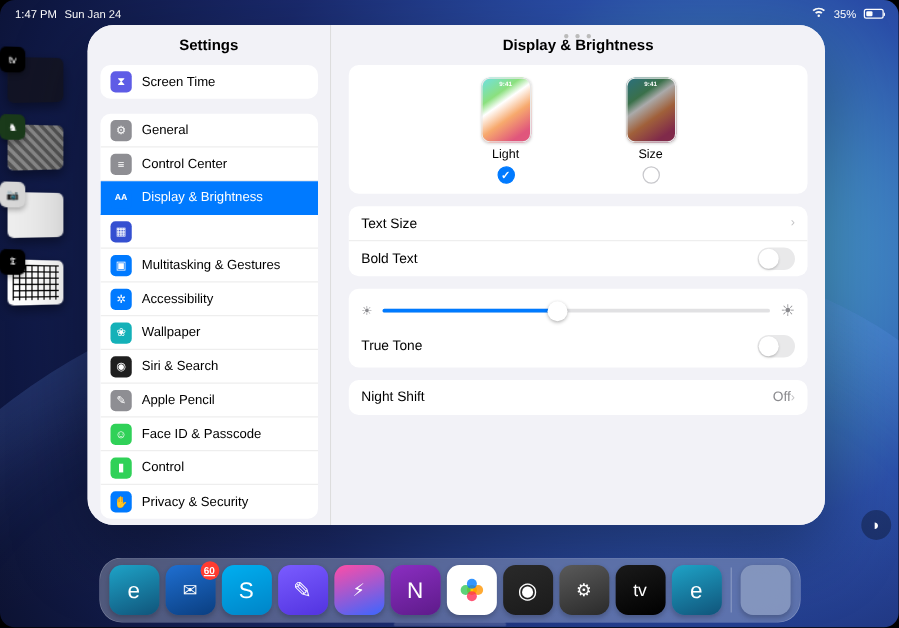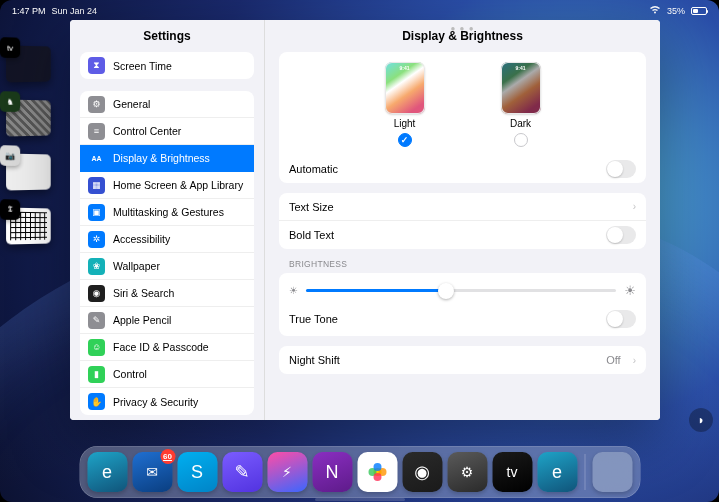--- a/index.html
+++ b/index.html
@@ -22,41 +22,41 @@
 .stage-item.chess { background:linear-gradient(45deg,#555 25%,#888 25%,#888 50%,#555 50%,#555 75%,#888 75%); background-size:8px 8px;}
 .stage-item.cross { background:#fff;}
 .stage-item.cross::before { content:""; position:absolute; inset:4px; background:repeating-linear-gradient(#000 0 0.6px, transparent 0.6px 5px), repeating-linear-gradient(90deg,#000 0 0.6px, transparent 0.6px 5px);}
 .stage-badge { position:absolute; left:-6px; top:-8px; width:20px; height:20px; border-radius:5px; display:flex; align-items:center; justify-content:center; font-size:8px; color:#fff; box-shadow:0 2px 4px rgba(0,0,0,0.3);}
 .stage-badge.atv { background:#000;}
 .stage-badge.chessapp { background:#1a3a1a;}
 .stage-badge.cam { background:#d8d8d8; color:#333;}
 .stage-badge.nyt { background:#000;}
 
 
-.window { position:absolute; left:70px; top:20px; width:590px; height:400px; border-radius:4px; overflow:hidden; display:flex; box-shadow:0 20px 60px rgba(0,0,0,0.4); background:#f2f2f7; }
+.window { position:absolute; left:70px; top:20px; width:590px; height:400px; border-radius:21px; overflow:hidden; display:flex; box-shadow:0 20px 60px rgba(0,0,0,0.4); background:#f2f2f7; }
 .sidebar { width:195px; background:#f2f2f7; display:flex; flex-direction:column; border-right:1px solid #ddd; }
 .sidebar-header { height:32px; display:flex; align-items:center; justify-content:center; }
 .sidebar-title { font-size:12px; font-weight:600; color:#000; }
 .sidebar-scroll { flex:1; overflow-y:auto; padding:0 10px 10px; }
 .group { background:#fff; border-radius:8px; overflow:hidden; margin-bottom:12px; }
 .row { display:flex; align-items:center; height:27px; padding:0 8px; gap:8px; font-size:10.5px; color:#000; border-bottom:0.5px solid #eee; cursor:default;}
 .row:last-child { border-bottom:none;}
 .row.selected { background:#007aff; color:#fff; border-bottom-color:#007aff;}
 .row .icon { width:17px; height:17px; border-radius:4px; display:flex; align-items:center; justify-content:center; font-size:9px; color:#fff; flex:none;}
 
 .content { flex:1; background:#f2f2f7; display:flex; flex-direction:column; position:relative;}
 .grabber { position:absolute; top:4px; left:50%; transform:translateX(-50%); font-size:8px; color:#bbb; letter-spacing:1px;}
 .content-header { height:32px; display:flex; align-items:center; justify-content:center;}
 .content-title { font-size:12px; font-weight:600;}
 .content-scroll { flex:1; overflow-y:auto; padding:0 14px 6px;}
 .section-label { font-size:8.5px; color:#8a8a8e; text-transform:uppercase; letter-spacing:0.3px; margin:8px 0 4px 10px;}
 .panel { background:#fff; border-radius:8px; overflow:hidden; margin-bottom:10px;}
 .prow { display:flex; align-items:center; min-height:28px; padding:0 10px; font-size:11px; color:#000; border-bottom:0.5px solid #eee; justify-content:space-between;}
 .prow:last-child { border-bottom:none;}
-.prow .val { color:#8a8a8e; display:flex; align-items:center; gap:12px;}
+.prow .val { color:#8a8a8e; display:flex; align-items:center; gap:0;}
 .chev { color:#c4c4c6; font-size:10px;}
 
 .appearance-row { display:flex; justify-content:center; gap:76px; padding:10px 0 8px;}
 .app-opt { display:flex; flex-direction:column; align-items:center; gap:4px; font-size:10px;}
 .thumb { width:40px; height:52px; border-radius:7px; position:relative; overflow:hidden; box-shadow:0 1px 2px rgba(0,0,0,0.15), inset 0 0 0 1px #e8e8e8;}
 .thumb.light { background:linear-gradient(145deg,#6ee0e7 0%,#8be07e 28%,#fff 40%,#f7a96d 60%,#e0567c 85%); }
 .thumb.dark { background:linear-gradient(145deg,#2a7080 0%,#3a704a 28%,#aaa 40%,#a0603a 60%,#802a4a 85%); }
 .thumb .time { position:absolute; top:3px; left:50%; transform:translateX(-50%); font-size:5px; color:#fff; font-weight:600;}
 .radio { width:14px; height:14px; border-radius:50%; border:1px solid #c8c8cc; display:flex; align-items:center; justify-content:center;}
 .radio.on { background:#007aff; border-color:#007aff;}
@@ -149,21 +149,20 @@
           <div class="row">
             <span class="icon" style="background: rgb(142, 142, 147);">≡</span>
             <span>Control Center</span>
           </div>
           <div class="row selected">
             <span class="icon" style="background: rgb(0, 122, 255); font-size: 7px; font-weight: 700;">AA</span>
             <span>Display &amp; Brightness</span>
           </div>
           <div class="row">
             <span class="icon" style="background: rgb(53, 80, 209);">▦</span>
-            <span>Home Screen &amp; App Library</span>
           </div>
           <div class="row">
             <span class="icon" style="background: rgb(0, 122, 255);">▣</span>
             <span>Multitasking &amp; Gestures</span>
           </div>
           <div class="row">
             <span class="icon" style="background: rgb(0, 122, 255);">✲</span>
             <span>Accessibility</span>
           </div>
           <div class="row">
@@ -206,46 +205,39 @@
             <div class="thumb light">
               <span class="time">9:41</span>
             </div>
             <span>Light</span>
             <span class="radio on"></span>
           </div>
           <div class="app-opt">
             <div class="thumb dark">
               <span class="time">9:41</span>
             </div>
-            <span>Dark</span>
+            <span>Size</span>
             <span class="radio"></span>
           </div>
-        </div>
-        <div class="prow">
-          <span>Automatic</span>
-          <span class="switch">
-              <span class="knob"></span>
-            </span>
         </div>
       </div>
 
       <div class="panel">
         <div class="prow">
           <span>Text Size</span>
           <span class="chev">›</span>
         </div>
         <div class="prow">
           <span>Bold Text</span>
           <span class="switch">
               <span class="knob"></span>
             </span>
         </div>
       </div>
 
-      <div class="section-label">BRIGHTNESS</div>
       <div class="panel">
         <div class="slider-row">
           <span class="sun">☀︎</span>
           <div class="slider-track">
             <div class="slider-fill" id="slider-fill" style="width: 45%;"></div>
             <div class="slider-knob" id="slider-knob" style="left: 45%;"></div>
           </div>
           <span class="sun" style="font-size:13px">☀︎</span>
         </div>
         <div class="prow" style="flex-wrap:wrap; padding-bottom:6px;">

